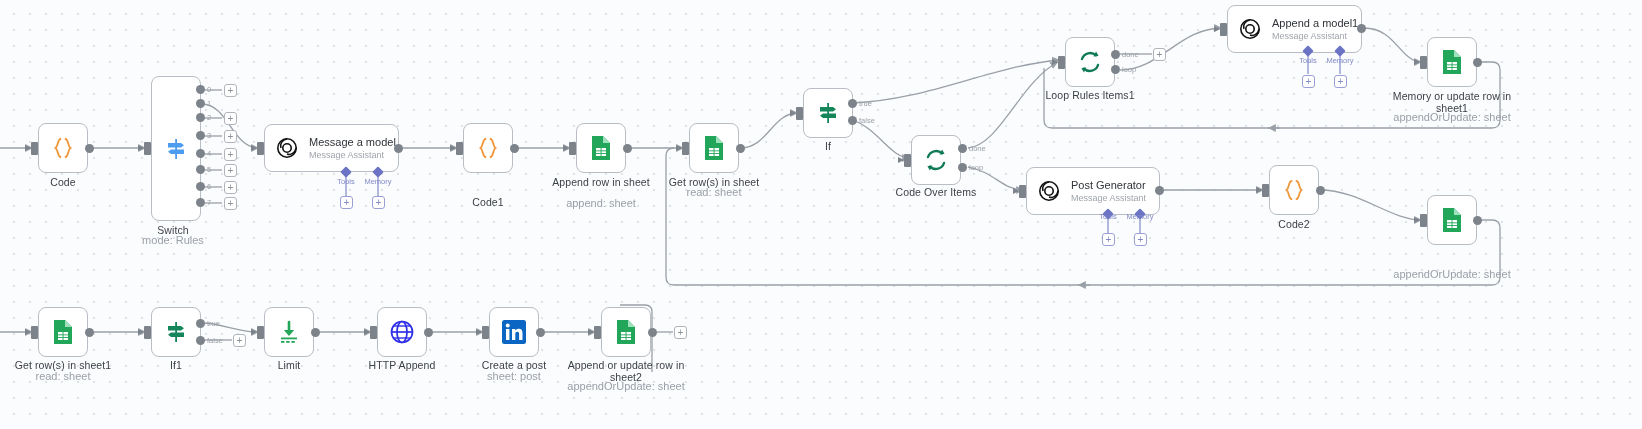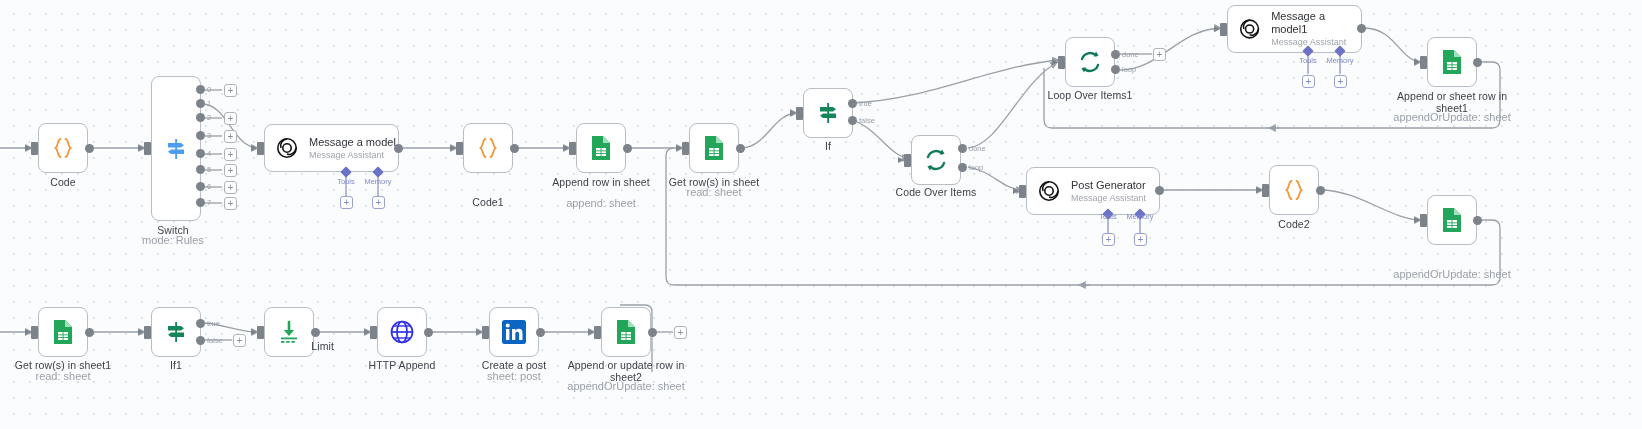--- a/index.html
+++ b/index.html
@@ -296,31 +296,31 @@
       <path d="M20 3.6 l2.6 4.2 l-5 0.6 z" fill="#0f7a58"></path>
       <path d="M8 24.4 l-2.6 -4.2 l5 -0.6 z" fill="#0f7a58"></path>
     </svg>
   </div>
   <div class="inport" style="left:1058px;top:56px;"></div>
   <div class="port" style="left:1111px;top:50px;"></div>
   <div class="portlabel" style="left:1122px;top:50px;">done</div>
   <div class="plus" style="left:1153px;top:48px;">+</div>
   <div class="port" style="left:1111px;top:65px;"></div>
   <div class="portlabel" style="left:1122px;top:65px;">loop</div>
-  <div class="label" style="left:1045px;top:89px;width:90px;">Loop Over Items1</div>
+  <div class="label" style="left:1045px;top:89px;width:90px;">Loop Rules Items1</div>
 
   <div class="node wide" style="left:1227px;top:5px;width:135px;">
     <svg class="icon" width="24" height="24" viewBox="0 0 24 24">
       <circle cx="12" cy="12" r="9.2" fill="none" stroke="#111" stroke-width="1.6"></circle>
       <circle cx="12" cy="12" r="4.2" fill="none" stroke="#111" stroke-width="1.6"></circle>
       <path d="M12 2.8 C7 4 4.5 8 6 12" fill="none" stroke="#111" stroke-width="1.6"></path>
       <path d="M21.2 12 C20 17 16 19.5 12 18" fill="none" stroke="#111" stroke-width="1.6"></path>
     </svg>
     <div class="texts">
-      <div class="title">Message a model1</div>
+      <div class="title">Append a model1</div>
       <div class="subtitle">Message Assistant</div>
     </div>
   </div>
   <div class="inport" style="left:1220px;top:23px;"></div>
   <div class="port" style="left:1357px;top:24px;"></div>
   <div class="aiport" style="left:1304px;top:47px;"></div>
   <div class="ailabel" style="left:1288px;top:56px;width:40px;">Tools</div>
   <div class="plus ai" style="left:1302px;top:75px;">+</div>
   <div class="aiport" style="left:1336px;top:47px;"></div>
   <div class="ailabel" style="left:1320px;top:56px;width:40px;">Memory</div>
@@ -331,21 +331,21 @@
       <path d="M4 2 h11 l7 7 v17 h-18 z" fill="#22a65a"></path>
       <path d="M15 2 l7 7 h-7 z" fill="#9fe0bd"></path>
       <rect x="8" y="14" width="10" height="8" fill="#fff"></rect>
       <rect x="8" y="16.4" width="10" height="0.9" fill="#22a65a"></rect>
       <rect x="8" y="19" width="10" height="0.9" fill="#22a65a"></rect>
       <rect x="12.6" y="14" width="0.9" height="8" fill="#22a65a"></rect>
     </svg>
   </div>
   <div class="inport" style="left:1420px;top:56px;"></div>
   <div class="port" style="left:1473px;top:58px;"></div>
-  <div class="label" style="left:1392px;top:90px;width:120px;">Append or sheet row in sheet1</div>
+  <div class="label" style="left:1392px;top:90px;width:120px;">Memory or update row in sheet1</div>
   <div class="sublabel" style="left:1392px;top:112px;width:120px;">appendOrUpdate: sheet</div>
 
   <div class="node square" style="left:911px;top:135px;">
     <svg class="icon" width="28" height="28" viewBox="0 0 28 28">
       <path d="M6 11 A8.5 8.5 0 0 1 20 7.4" fill="none" stroke="#0f7a58" stroke-width="2.4" stroke-linecap="round"></path>
       <path d="M22 17 A8.5 8.5 0 0 1 8 20.6" fill="none" stroke="#0f7a58" stroke-width="2.4" stroke-linecap="round"></path>
       <path d="M20 3.6 l2.6 4.2 l-5 0.6 z" fill="#0f7a58"></path>
       <path d="M8 24.4 l-2.6 -4.2 l5 -0.6 z" fill="#0f7a58"></path>
     </svg>
   </div>
@@ -436,21 +436,21 @@
       <path d="M14 4 v10" stroke="#22a65a" stroke-width="2.6" stroke-linecap="round"></path>
       <path d="M14 18 l-5.2 -6 h10.4 z" fill="#22a65a"></path>
       <rect x="6" y="19.5" width="16" height="1.8" fill="#22a65a"></rect>
       <rect x="6" y="23" width="3.4" height="1.8" fill="#22a65a"></rect>
       <rect x="11.2" y="23" width="3.4" height="1.8" fill="#22a65a"></rect>
       <rect x="16.4" y="23" width="3.4" height="1.8" fill="#22a65a"></rect>
     </svg>
   </div>
   <div class="inport" style="left:257px;top:326px;"></div>
   <div class="port" style="left:311px;top:328px;"></div>
-  <div class="label" style="left:244px;top:340px;width:90px;text-align:right;">Limit</div>
+  <div class="label" style="left:244px;top:359px;width:90px;">Limit</div>
 
   <div class="node square" style="left:377px;top:307px;">
     <svg class="icon" width="28" height="28" viewBox="0 0 28 28">
       <circle cx="14" cy="14" r="10.5" fill="none" stroke="#2f2fe8" stroke-width="1.7"></circle>
       <ellipse cx="14" cy="14" rx="5" ry="10.5" fill="none" stroke="#2f2fe8" stroke-width="1.7"></ellipse>
       <path d="M3.5 14 h21" stroke="#2f2fe8" stroke-width="1.7"></path>
       <path d="M5.6 8 h16.8" stroke="#2f2fe8" stroke-width="1.4"></path>
       <path d="M5.6 20 h16.8" stroke="#2f2fe8" stroke-width="1.4"></path>
     </svg>
   </div>

